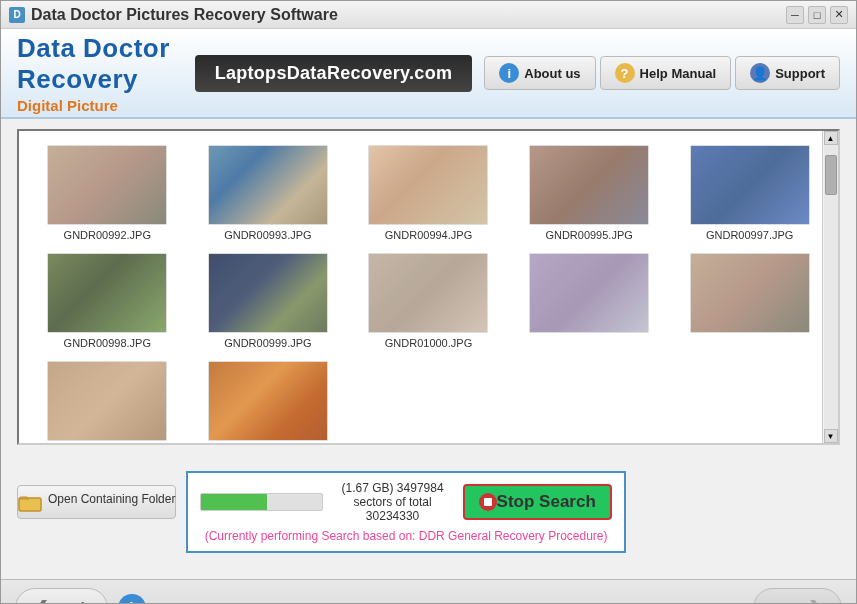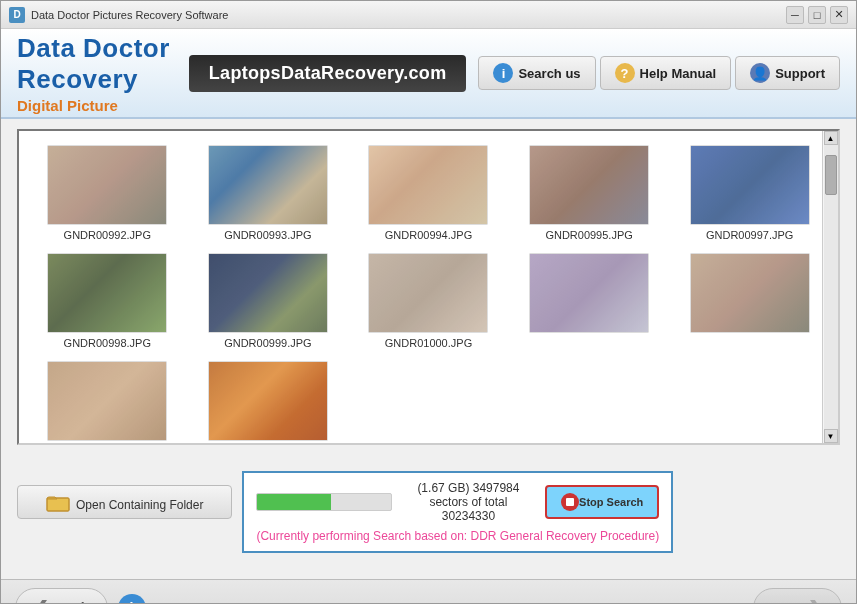--- a/index.html
+++ b/index.html
@@ -24,23 +24,24 @@
     }
     #titlebar .icon {
       width: 16px; height: 16px;
       background: #4a8fc1;
       border-radius: 2px;
       margin-right: 6px;
       display: flex; align-items: center; justify-content: center;
       color: white; font-size: 10px; font-weight: bold;
     }
     #titlebar .title-text {
-      font-size: 11px;
-      color: #333;
-      flex: 1;
+      font-size: 16px;
+      color: #333;
+      flex: 1;
+      font-weight: bold;
     }
     #titlebar .win-controls {
       display: flex; gap: 4px;
     }
     #titlebar .win-btn {
       width: 18px; height: 18px;
       background: #ddd;
       border: 1px solid #bbb;
       border-radius: 2px;
       display: flex; align-items: center; justify-content: center;
@@ -216,26 +217,26 @@
     }
     #progress-text {
       font-size: 12px;
       color: #333;
       flex: 1;
       text-align: center;
     }
     #stop-btn {
       display: flex;
       align-items: center;
-      background: #7dd3fc;
+      background: #22c55e;
       border: 2px solid #cc3333;
       border-radius: 4px;
       padding: 6px 14px;
       cursor: pointer;
-      font-size: 11px;
+      font-size: 17px;
       font-weight: 600;
       color: #333;
     }
     #stop-btn .stop-icon {
       width: 18px; height: 18px;
       background: #cc3333;
       border-radius: 50%;
       display: flex; align-items: center; justify-content: center;
     }
     #stop-btn .stop-icon::after {
@@ -298,26 +299,26 @@
       cursor: pointer;
       font-size: 14px;
       font-weight: 600;
       color: #888;
     }
     #next-btn .arrow { font-size: 18px; color: #aaa; }
 
     
     #open-folder-btn {
       display: flex;
-      align-items: flex-end;
+      align-items: flex-start;
       gap: 6px;
       background: linear-gradient(to bottom, #f5f5f5, #ddd);
       border: 1px solid #bbb;
       border-radius: 4px;
-      padding: 6px 28px;
+      padding: 6px 0;
       cursor: pointer;
       font-size: 12px;
       color: #333;
       white-space: nowrap;
     }
     .folder-icon-svg {
       width: 24px; height: 20px;
     }
 
     
@@ -374,21 +375,21 @@
 
 <div id="header">
   <div id="header-logo">
     <div class="app-title">Data Doctor Recovery</div>
     <div class="app-subtitle">Digital Picture</div>
   </div>
   <div id="header-brand">LaptopsDataRecovery.com</div>
   <div id="header-nav">
     <button class="nav-btn info-btn">
       <span class="nav-icon">i</span>
-      <span>Search us</span>
+      <span>About us</span>
     </button>
     <button class="nav-btn help-btn">
       <span class="nav-icon">?</span>
       <span>Help Manual</span>
     </button>
     <button class="nav-btn support-btn">
       <span class="nav-icon">👤</span>
       <span>Support</span>
     </button>
   </div>

